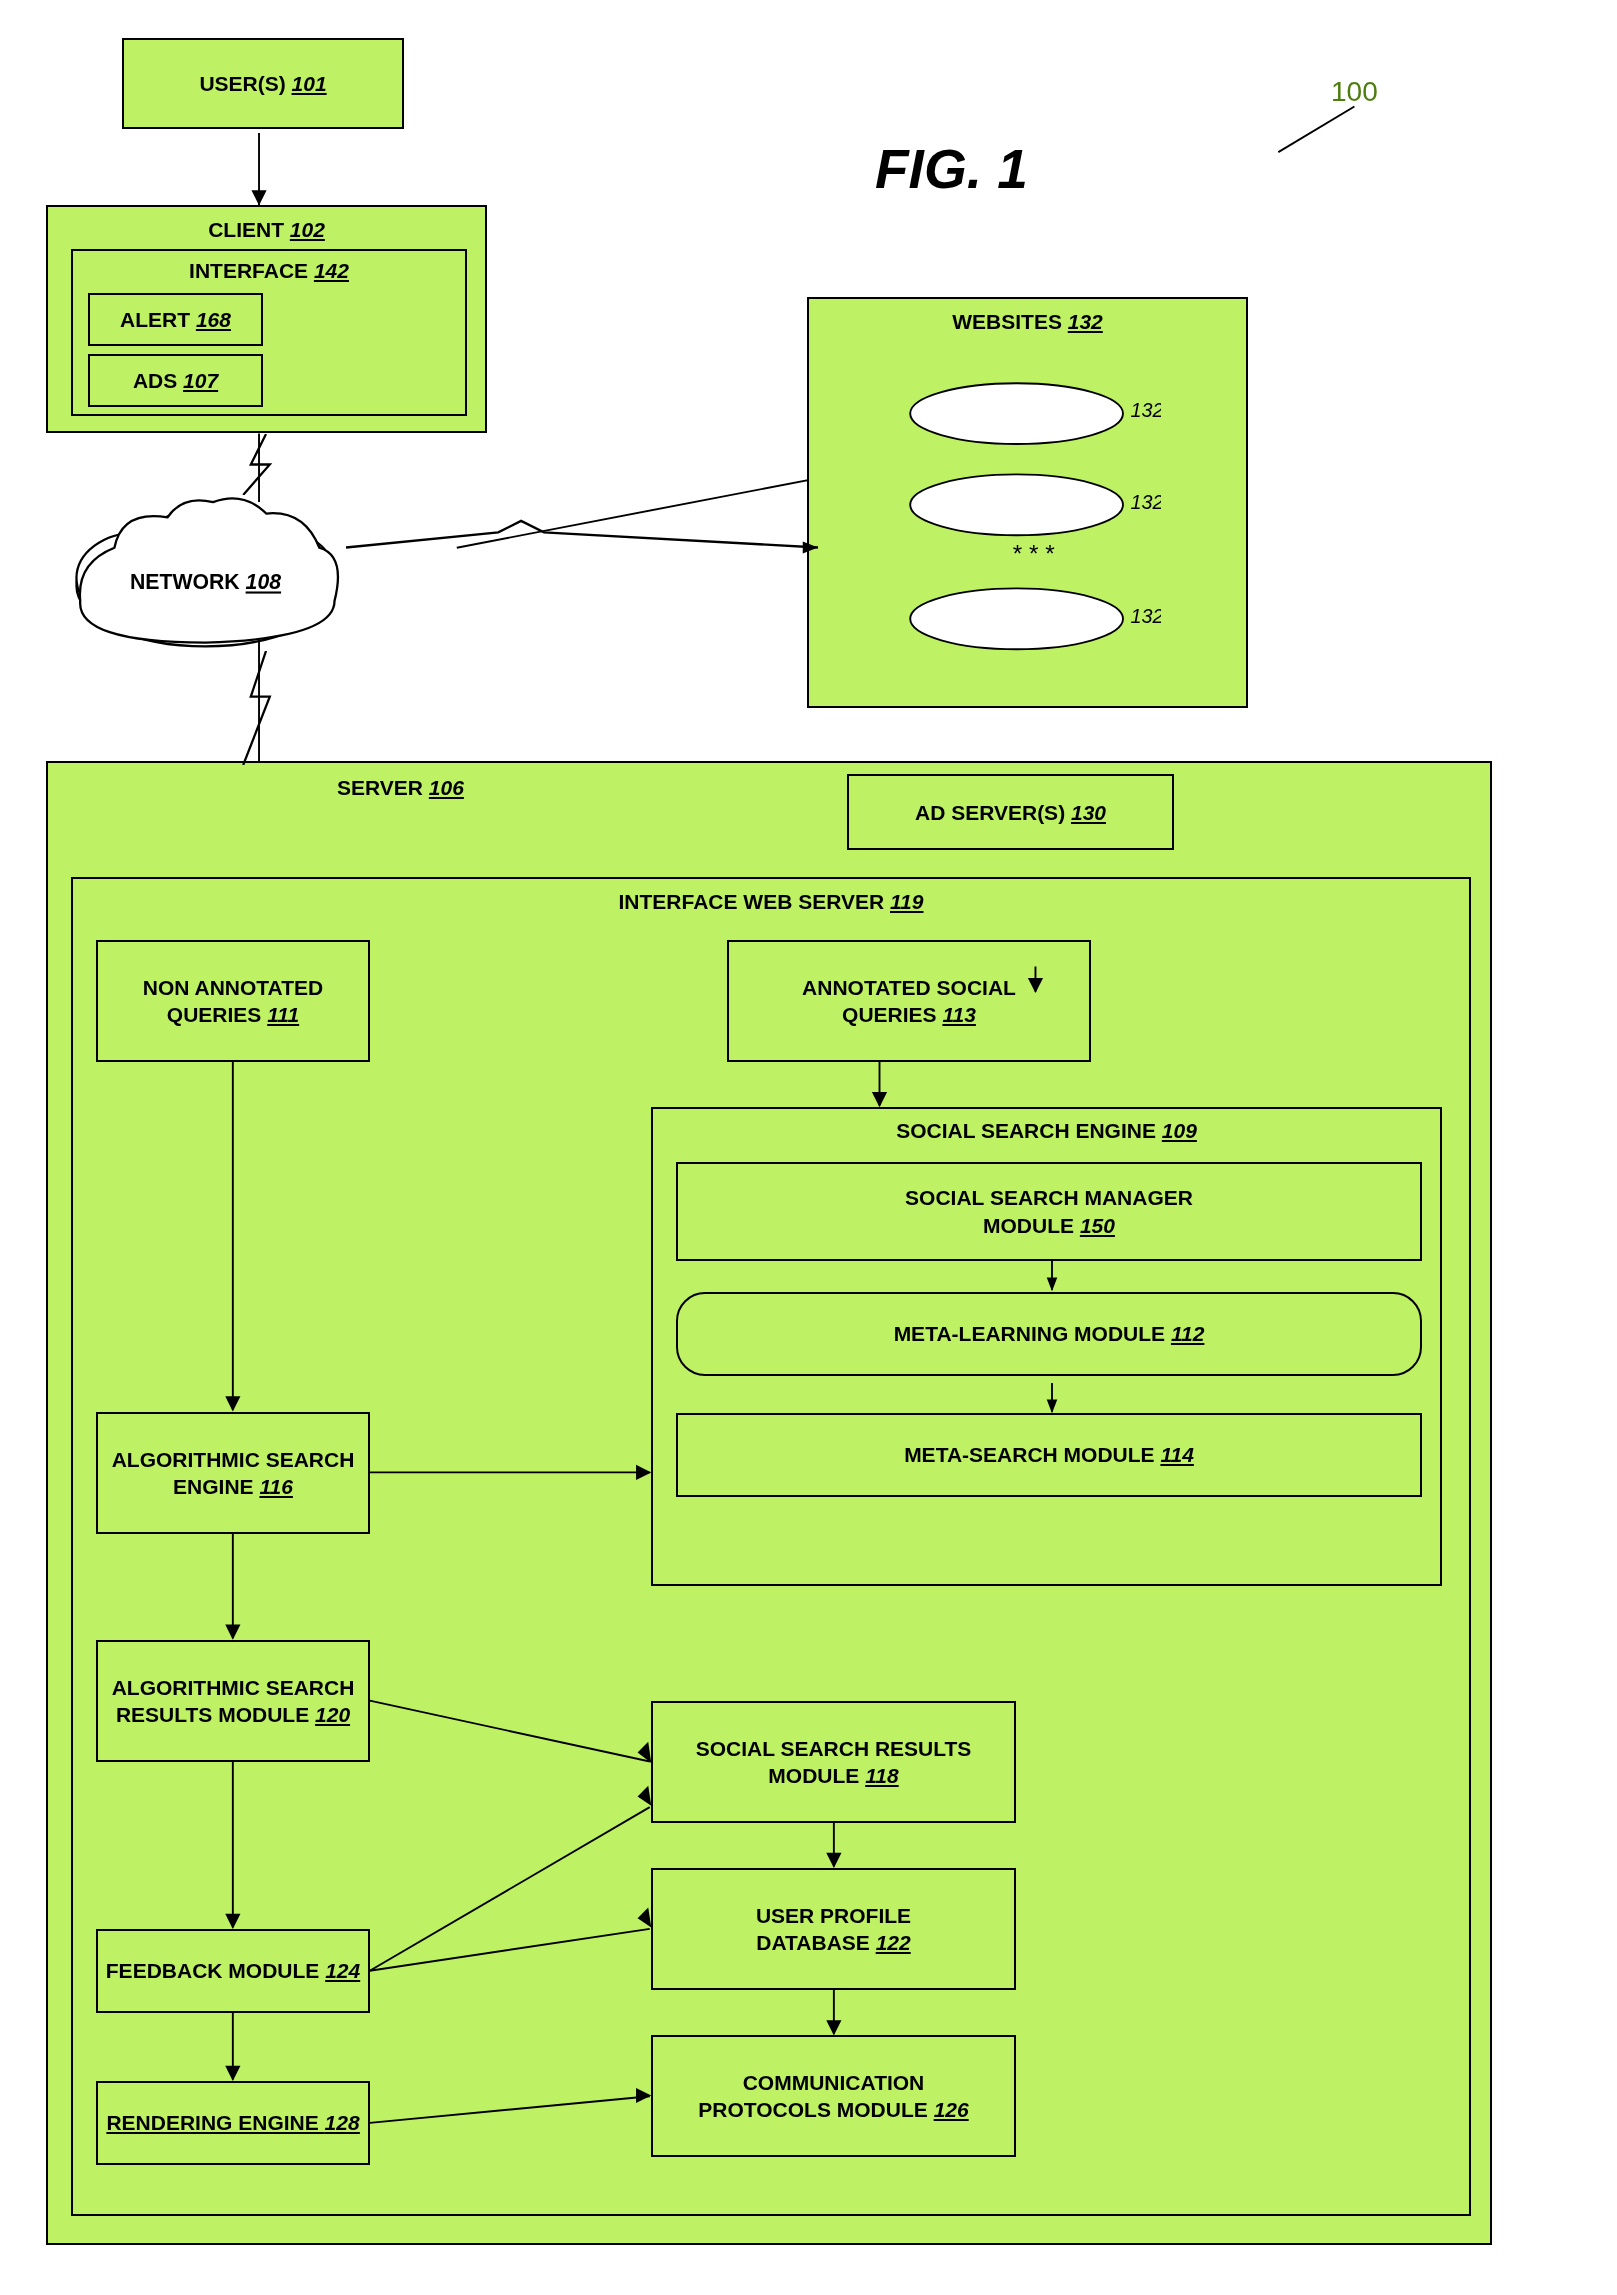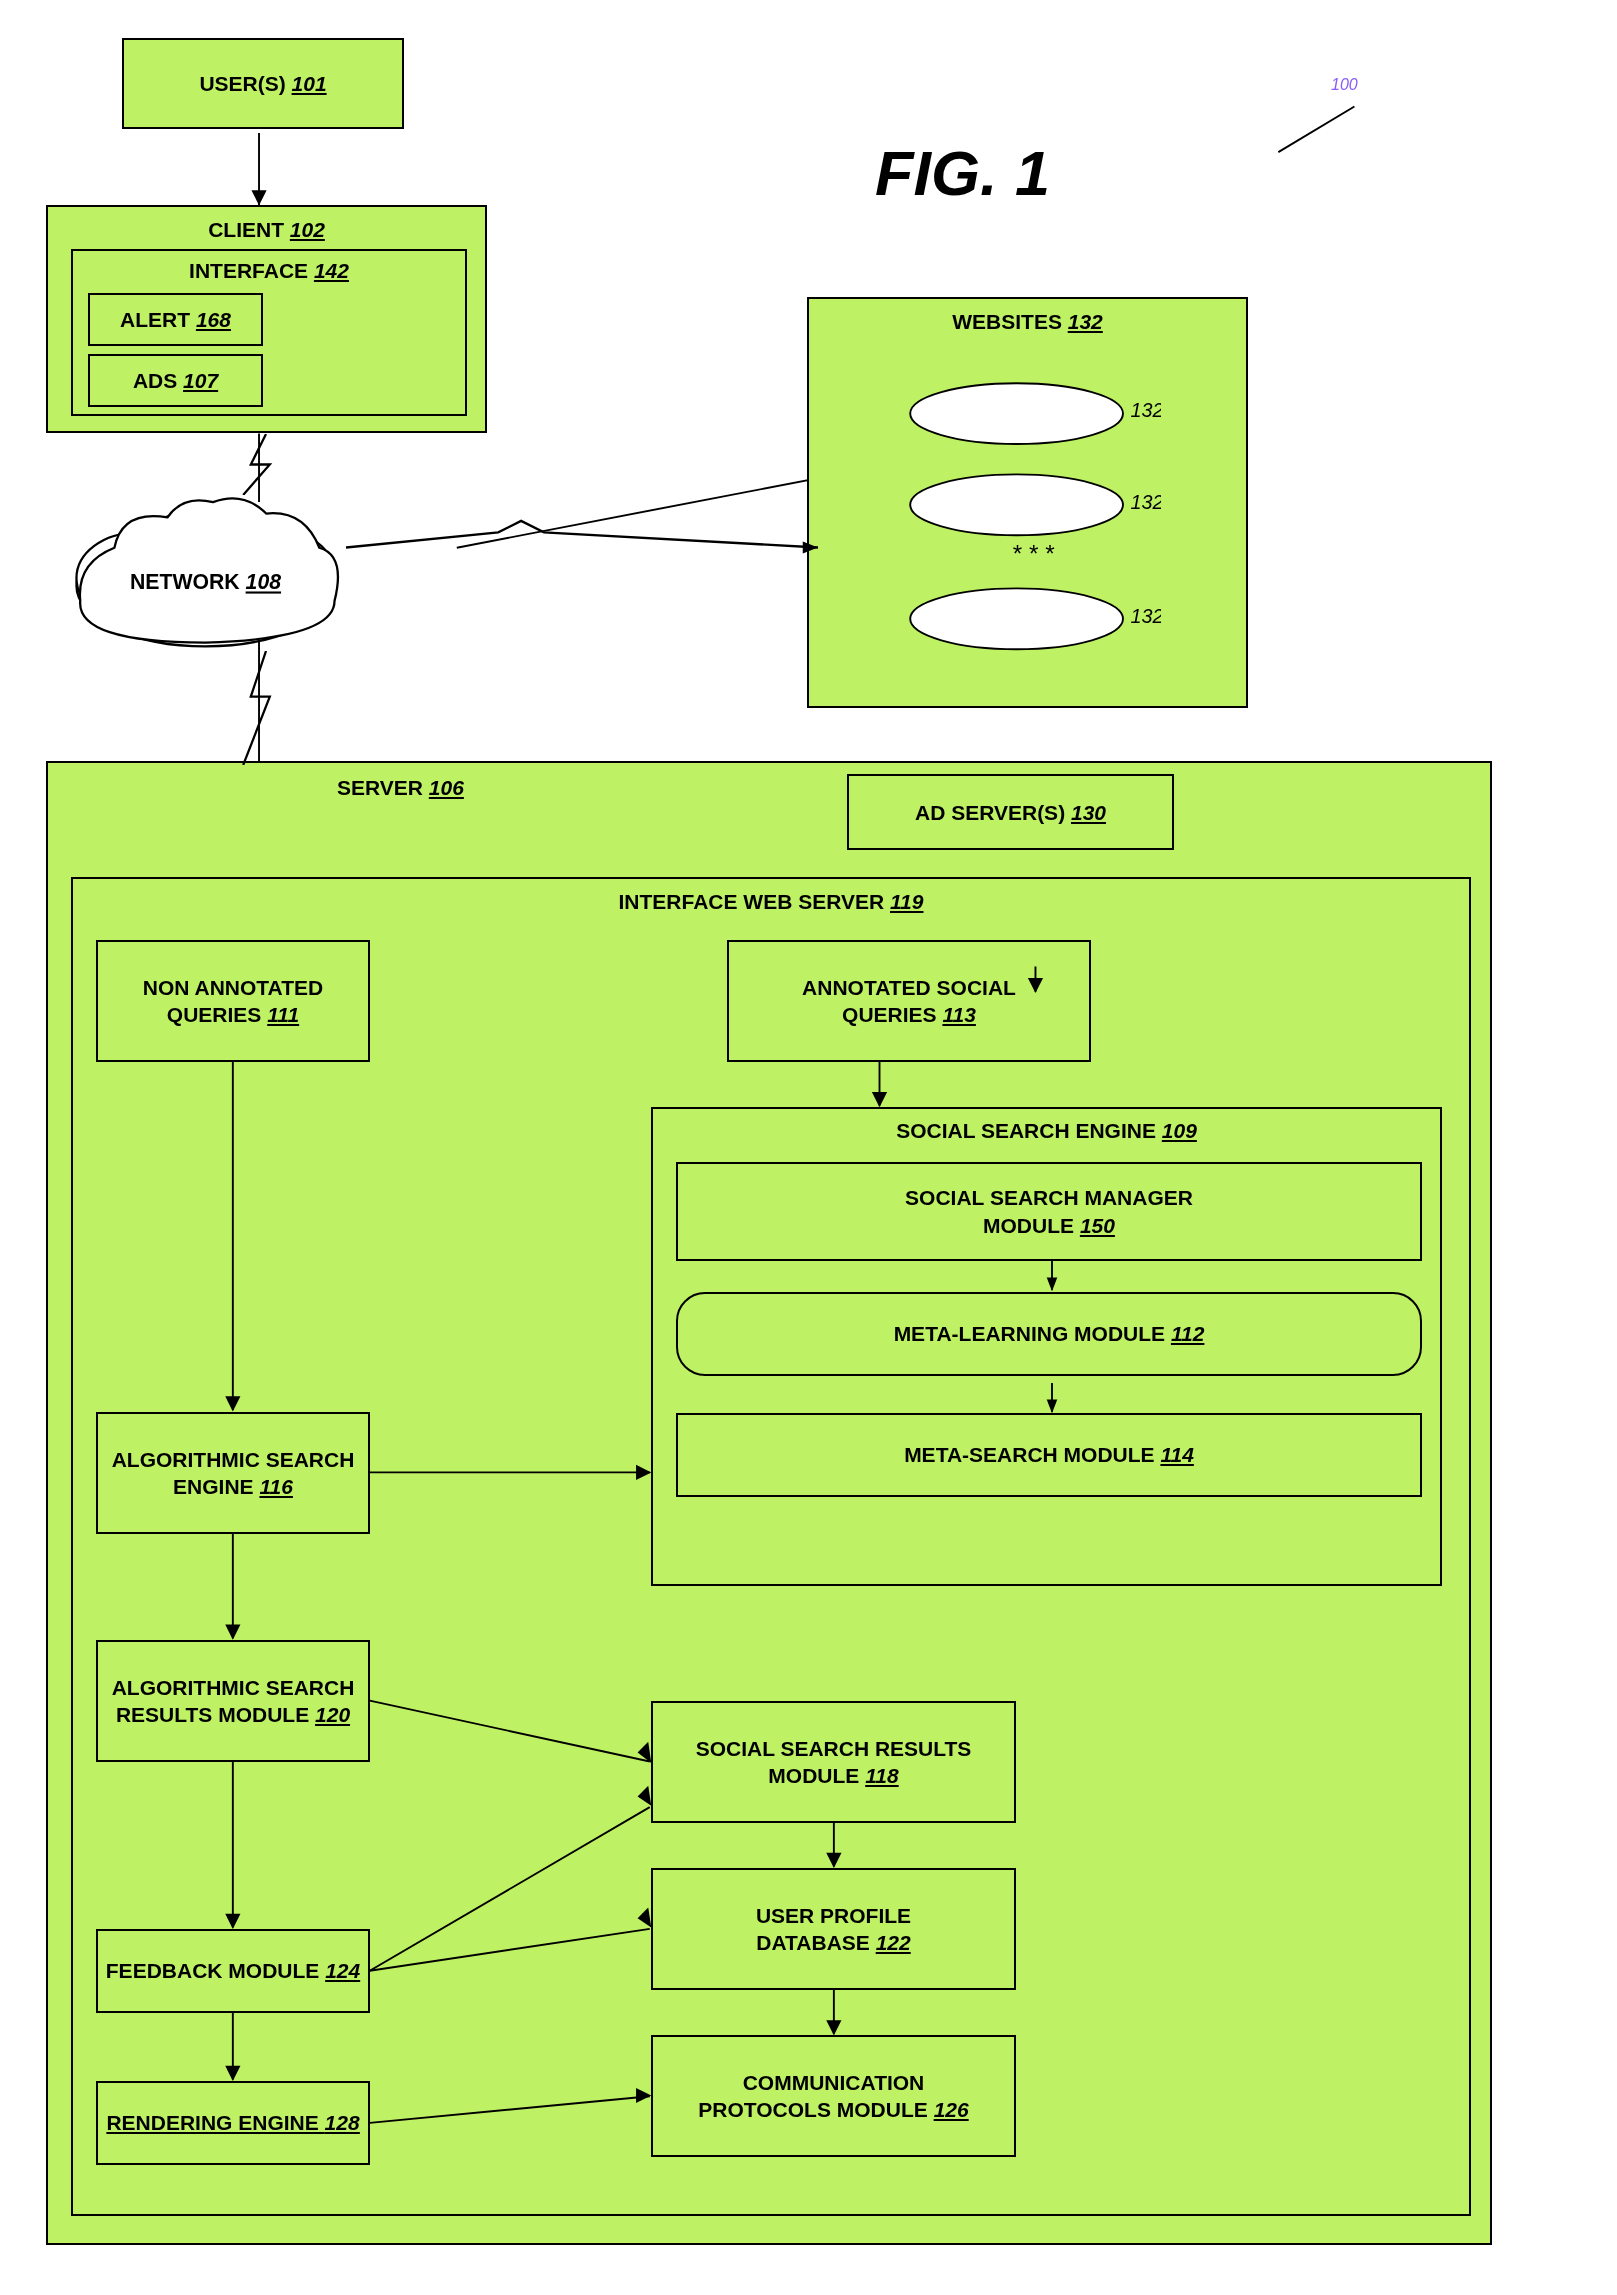--- a/index.html
+++ b/index.html
@@ -36,31 +36,30 @@
       color: #000;
     }
 
     .underline {
       text-decoration: underline;
       font-style: italic;
     }
 
     .fig-title {
       position: absolute;
-      font-size: 63px;
+      font-size: 55px;
       font-weight: bold;
       font-style: italic;
       color: #000;
     }
 
     .ref-label {
       position: absolute;
-      font-size: 16px;
-      font-style: italic;
-      color: #8b5cf6;
+      font-size: 28px;
+      color: #4d7c0f;
     }
 
     
     .connectors {
       position: absolute;
       top: 0; left: 0;
       width: 1618px;
       height: 2295px;
       pointer-events: none;
     }

